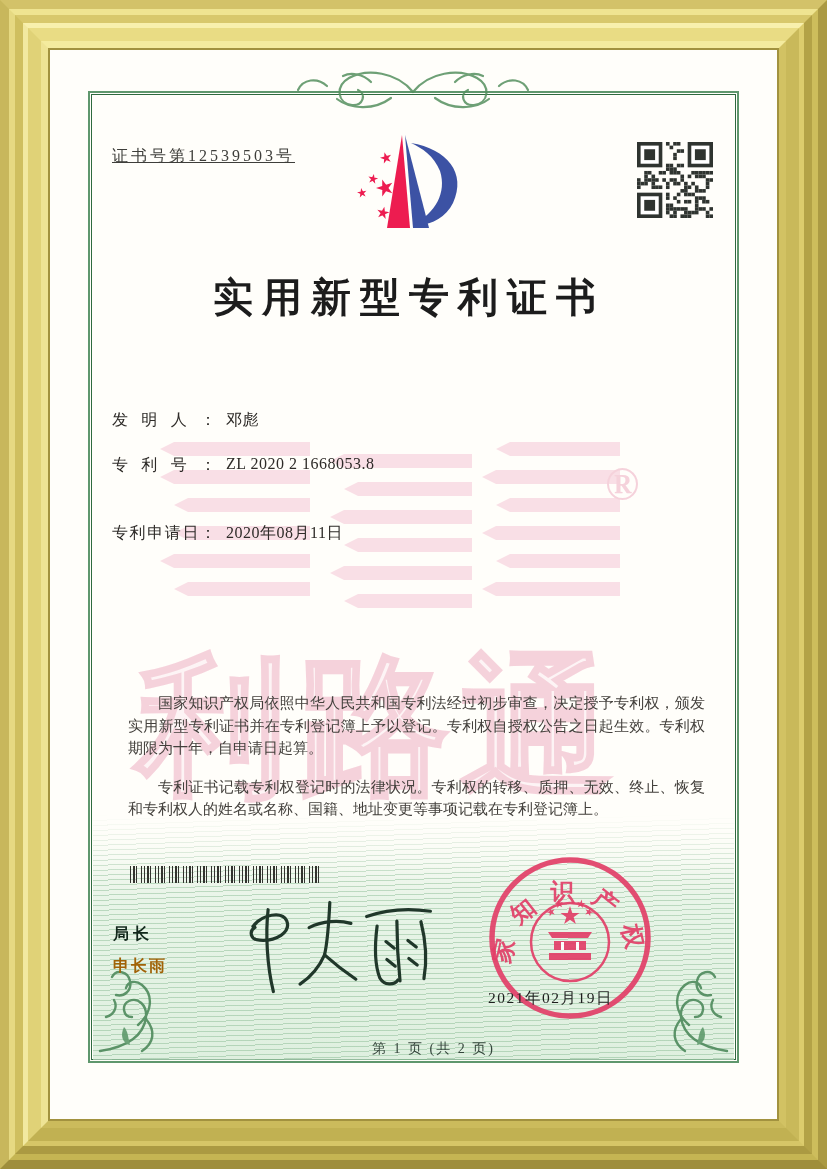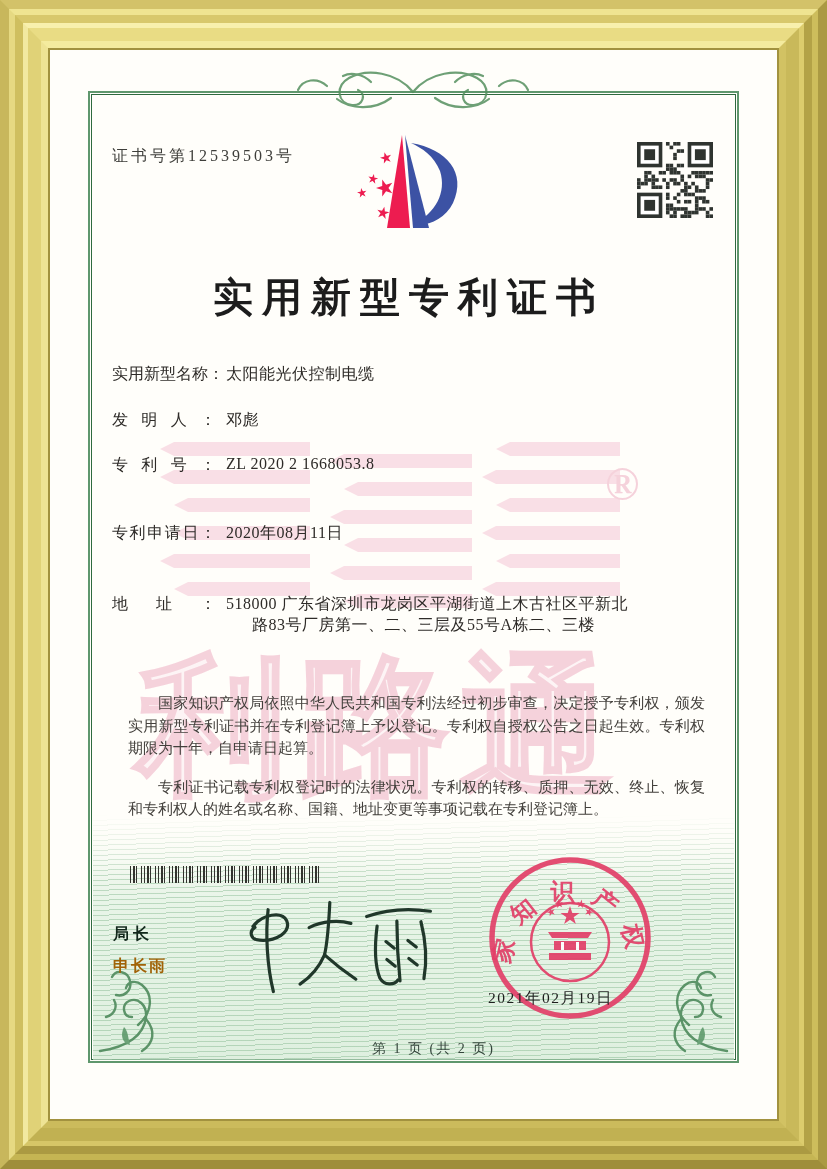--- a/index.html
+++ b/index.html
@@ -19,21 +19,21 @@
   .gborder{position:absolute;left:88px;top:91px;right:88px;bottom:106px;border:2px solid #5f976d;}
   .gborder-in{position:absolute;inset:1px;border:1px solid #2e6a3f;}
   
   .guilloche{position:absolute;left:93px;right:93px;top:815px;bottom:109px;
      background:
        repeating-linear-gradient(178deg, rgba(110,170,122,.38) 0 1px, rgba(255,255,255,0) 1px 5px),
        linear-gradient(180deg, rgba(216,238,219,0) 0%, rgba(213,236,216,.55) 35%, rgba(205,231,209,.65) 100%);
      -webkit-mask-image:linear-gradient(180deg,transparent 0,#000 26%);
      mask-image:linear-gradient(180deg,transparent 0,#000 26%);}
   
-  .certno{position:absolute;left:112px;top:146px;font-size:16px;letter-spacing:3px;color:#3e3e3a;}
+  .certno{position:absolute;left:112px;top:146px;font-size:16px;letter-spacing:3px;color:#3e3e3a;text-decoration:underline;}
   .doc-title{position:absolute;left:0;right:9px;top:270px;text-align:center;font-size:40px;
              font-weight:bold;letter-spacing:9px;color:#1c1c1c;}
   .row{position:absolute;left:112px;font-size:16px;color:#2e2b28;white-space:nowrap;}
   .lbl{display:inline-block;width:104px;text-align:justify;text-align-last:justify;vertical-align:top;}
   .val{margin-left:10px;letter-spacing:.5px;}
   .addr-val{display:inline-block;margin-left:10px;white-space:normal;width:480px;letter-spacing:.5px;}
   .addr-l2{padding-left:26px;}
   .pair2{position:absolute;left:262px;top:0;}
   .pair2 .val{margin-left:8px;}
   .bodytext{position:absolute;left:112px;right:106px;top:676px;font-size:15px;line-height:22.5px;
@@ -279,34 +279,28 @@
         <rect x="52.5" y="3.5" width="17.5" height="17.5" fill="#fff"></rect>
         <rect x="56" y="7" width="10.5" height="10.5"></rect>
       <rect x="0" y="49" width="24.5" height="24.5"></rect>
         <rect x="3.5" y="52.5" width="17.5" height="17.5" fill="#fff"></rect>
         <rect x="7" y="56" width="10.5" height="10.5"></rect>
     </g>
   </svg>
 
   <div class="doc-title">实用新型专利证书</div>
 
-  <div class="row" style="top:364px;">
-    <span class="lbl">实用新型名称：</span><span class="val">太阳能光伏控制电缆</span>
-  </div>
   <div class="row" style="top:410px;">
     <span class="lbl">发明人：</span><span class="val">邓彪</span>
   </div>
   <div class="row" style="top:455px;">
     <span class="lbl">专利号：</span><span class="val">ZL 2020 2 1668053.8</span>
   </div>
   <div class="row" style="top:523px;">
     <span class="lbl">专利申请日：</span><span class="val">2020年08月11日</span>
-  </div>
-  <div class="row" style="top:594px;">
-    <span class="lbl">地址：</span><span class="addr-val"><span>518000 广东省深圳市龙岗区平湖街道上木古社区平新北</span><span class="addr-l2" style="display:block;">路83号厂房第一、二、三层及55号A栋二、三楼</span></span>
   </div>
 
   <div class="bodytext">
     <p>国家知识产权局依照中华人民共和国专利法经过初步审查，决定授予专利权，颁发实用新型专利证书并在专利登记簿上予以登记。专利权自授权公告之日起生效。专利权期限为十年，自申请日起算。</p>
     <p>专利证书记载专利权登记时的法律状况。专利权的转移、质押、无效、终止、恢复和专利权人的姓名或名称、国籍、地址变更等事项记载在专利登记簿上。</p>
   </div>
 
   <div class="barcode"></div>
 
   <div class="sig-role">局长</div>

